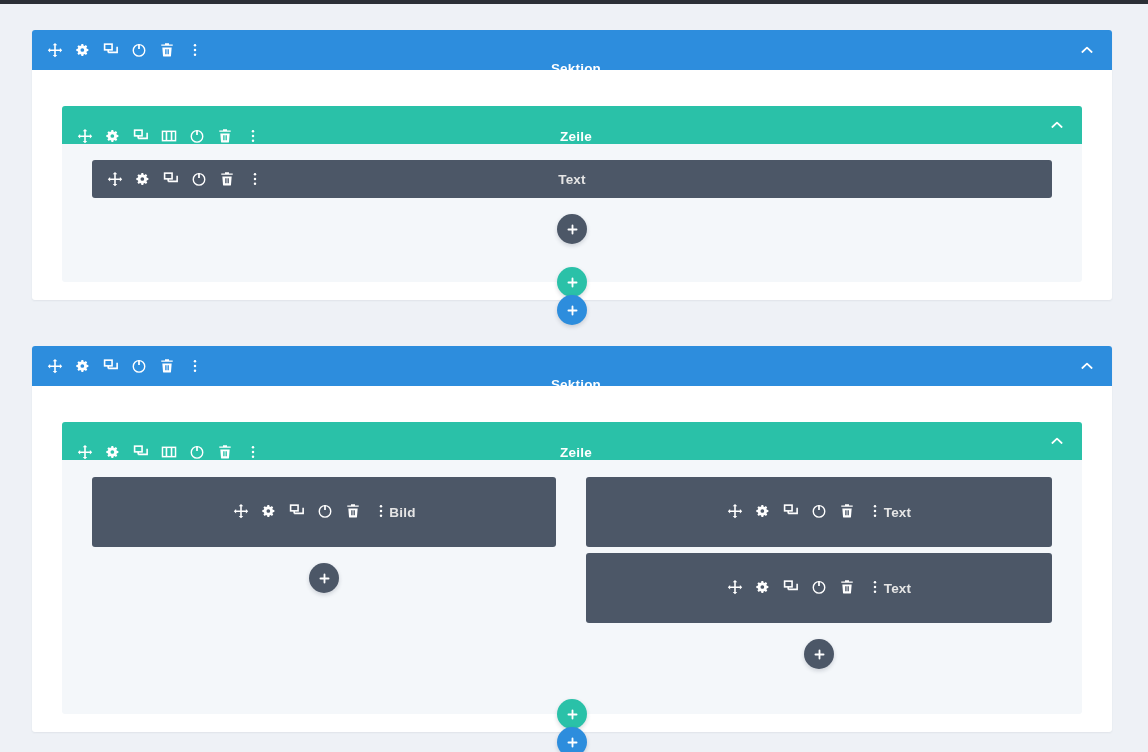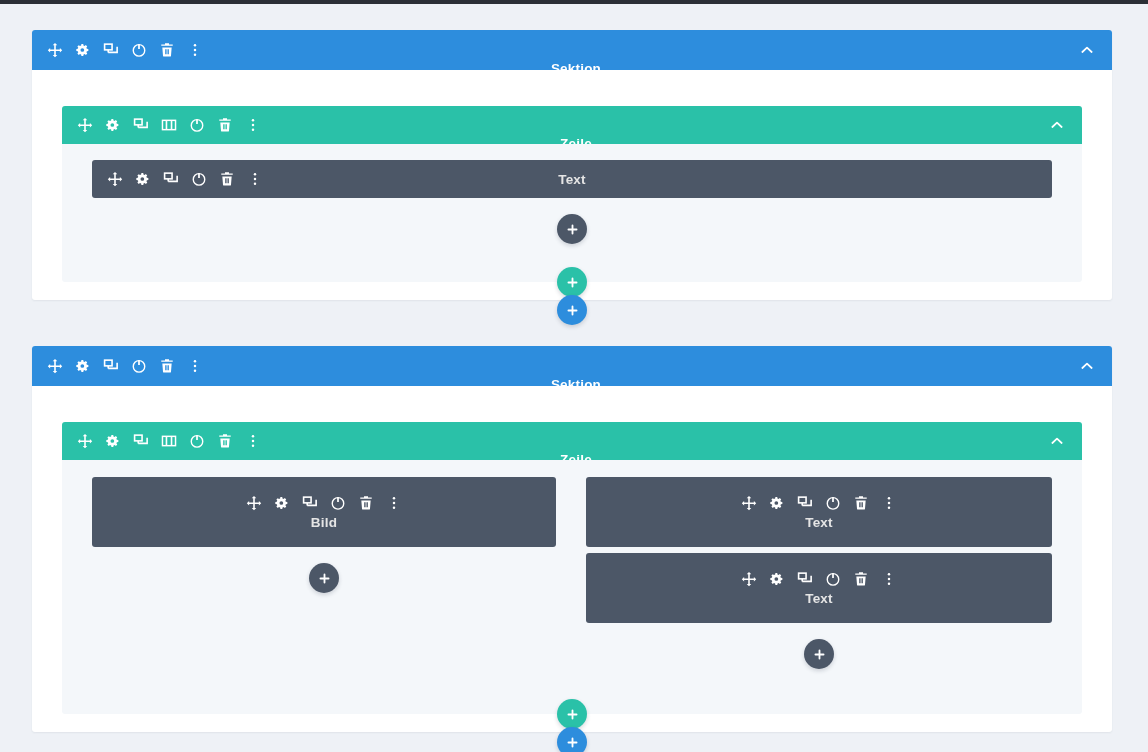--- a/index.html
+++ b/index.html
@@ -47,21 +47,21 @@
     position: relative;
     display: flex;
     align-items: center;
   }
   .row-bar {
     height: 38px;
     background: #2ac1a8;
     border-radius: 3px 3px 0 0;
     position: relative;
     display: flex;
-    align-items: center;
+    align-items: flex-end;
   }
   .bar-label {
     position: absolute;
     left: 8px; right: 0;
     text-align: center;
     color: #ffffff;
     font-size: 13.5px;
     font-weight: bold;
     letter-spacing: .2px;
     pointer-events: none;
@@ -107,21 +107,20 @@
     border-radius: 0 0 3px 3px;
     position: relative;
   }
 
   
   .module {
     background: #4c5767;
     border-radius: 3px;
     position: relative;
     display: flex;
-    flex-direction: column;
     align-items: center;
     justify-content: center;
   }
   .module-tools {
     display: flex;
     align-items: center;
     gap: 11px;
   }
   .module-label {
     color: #e5e5e5;

